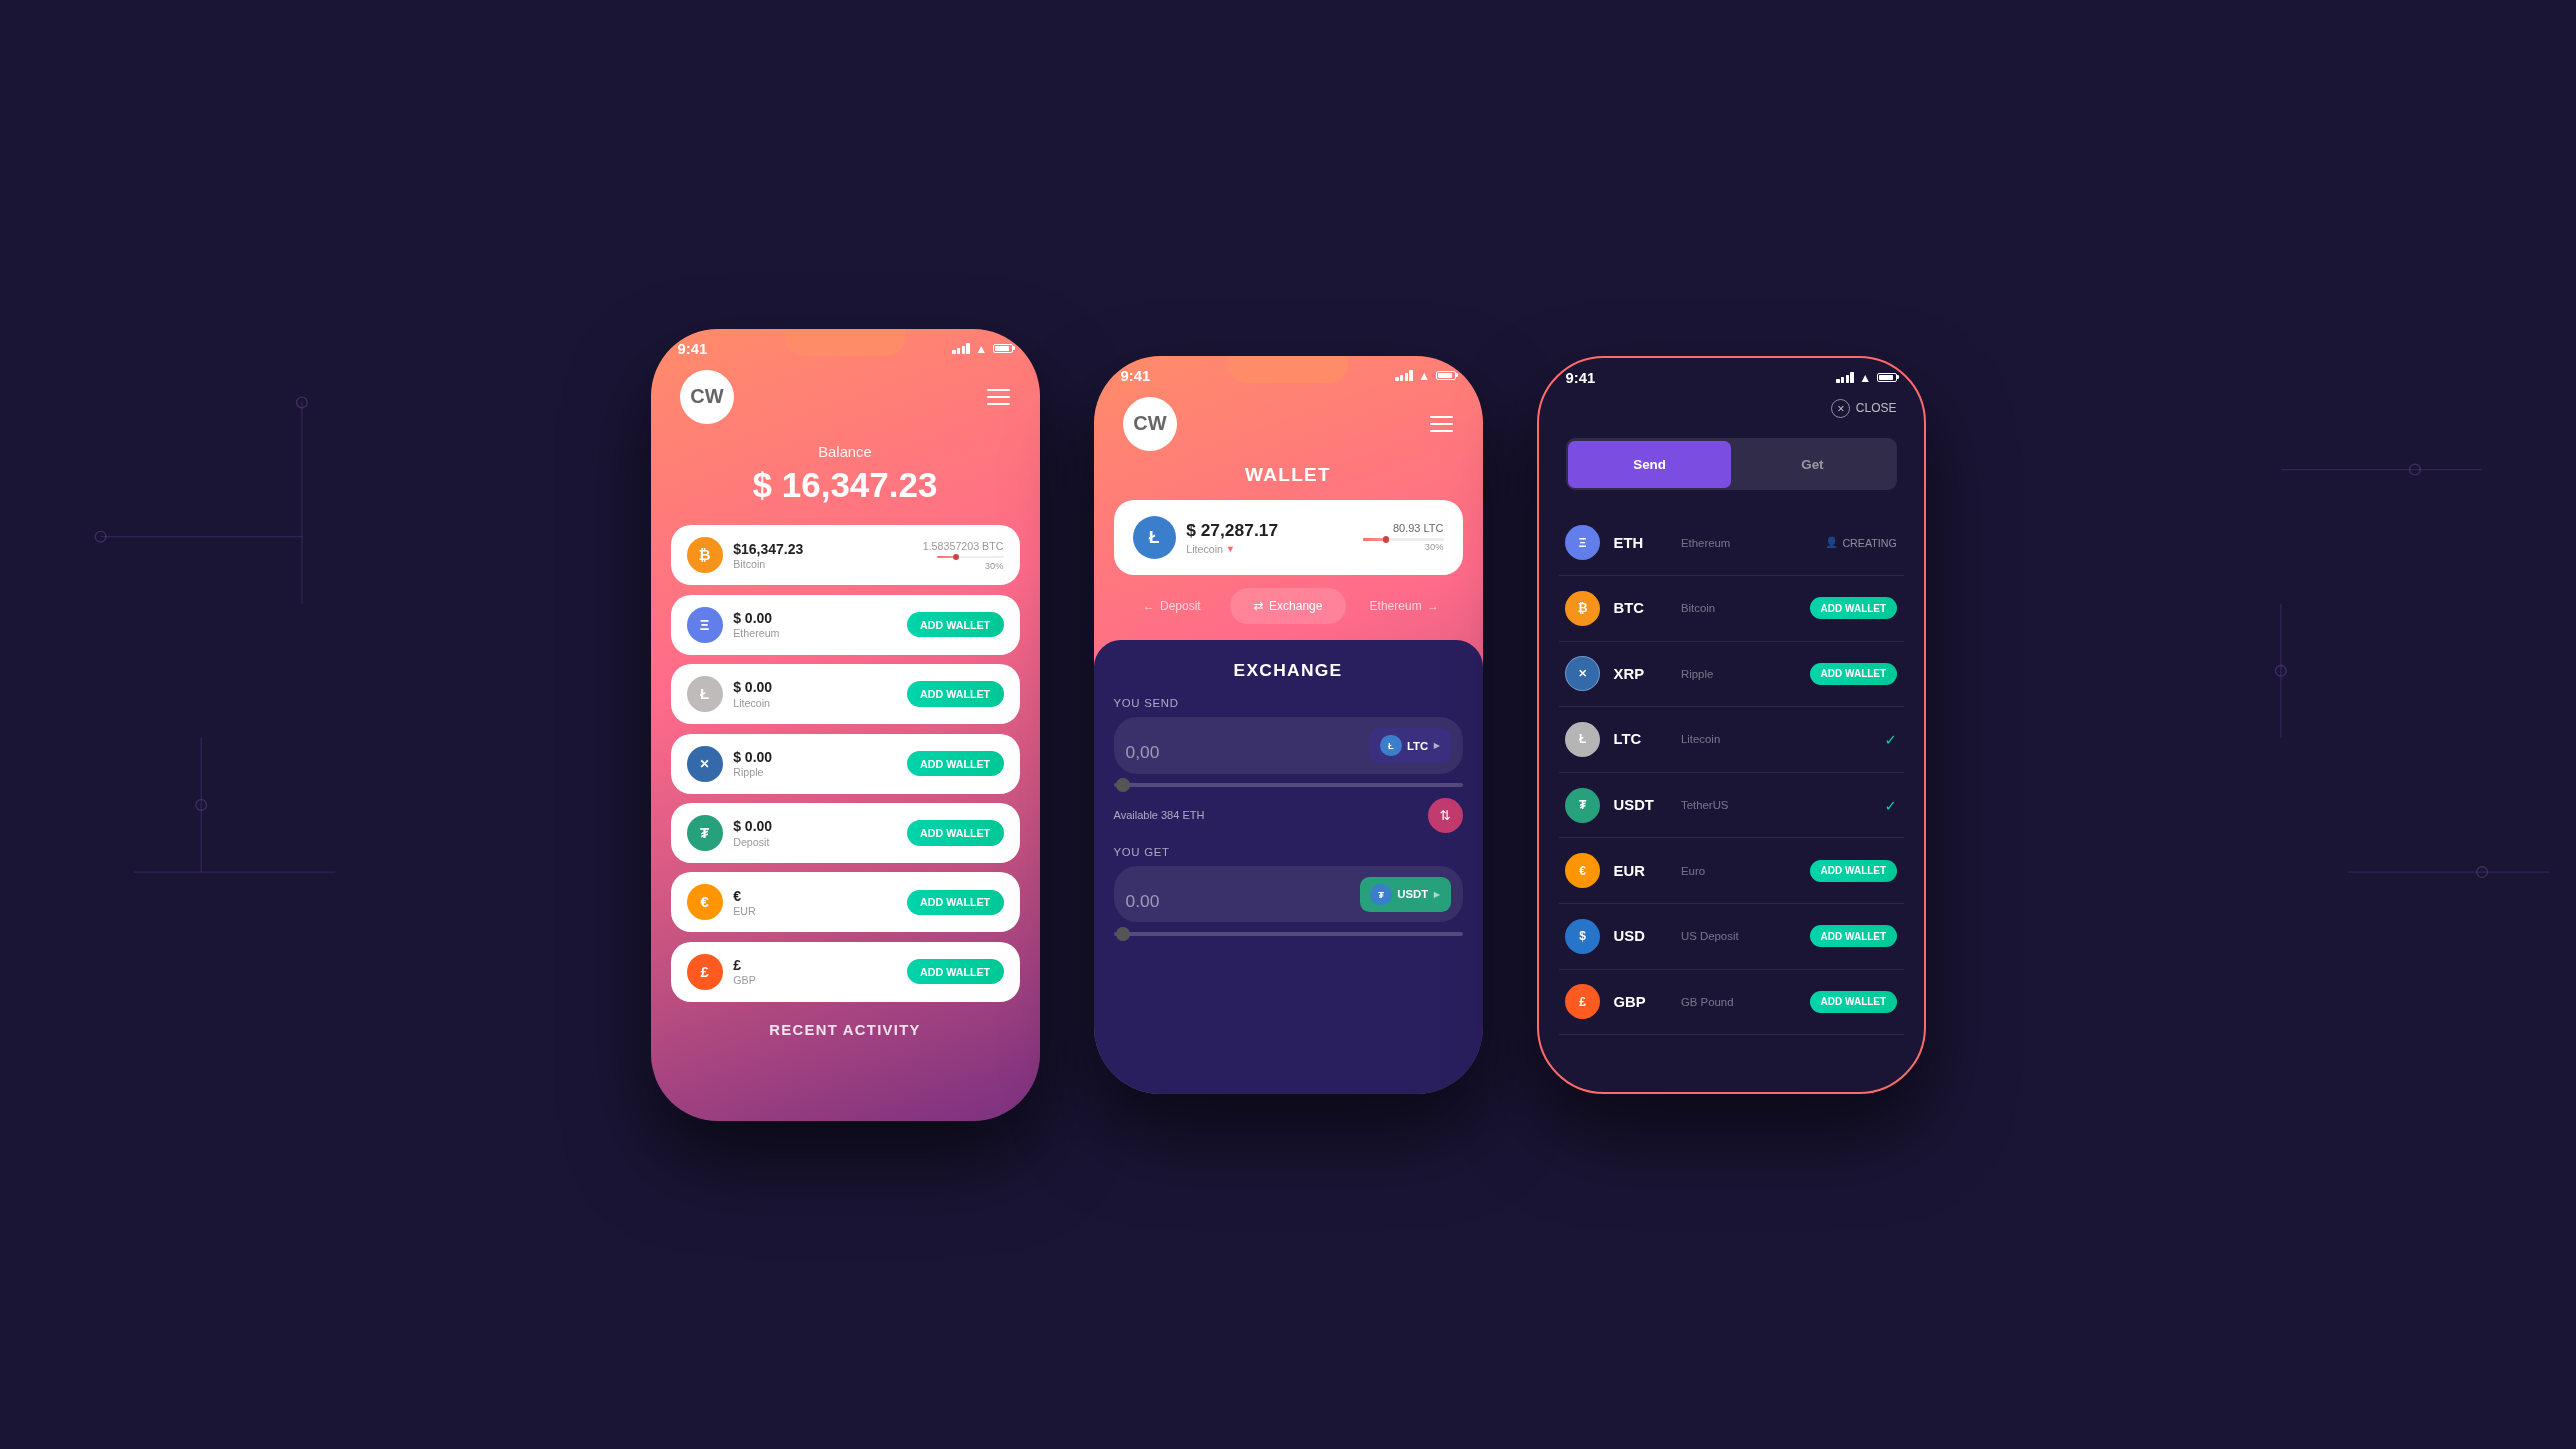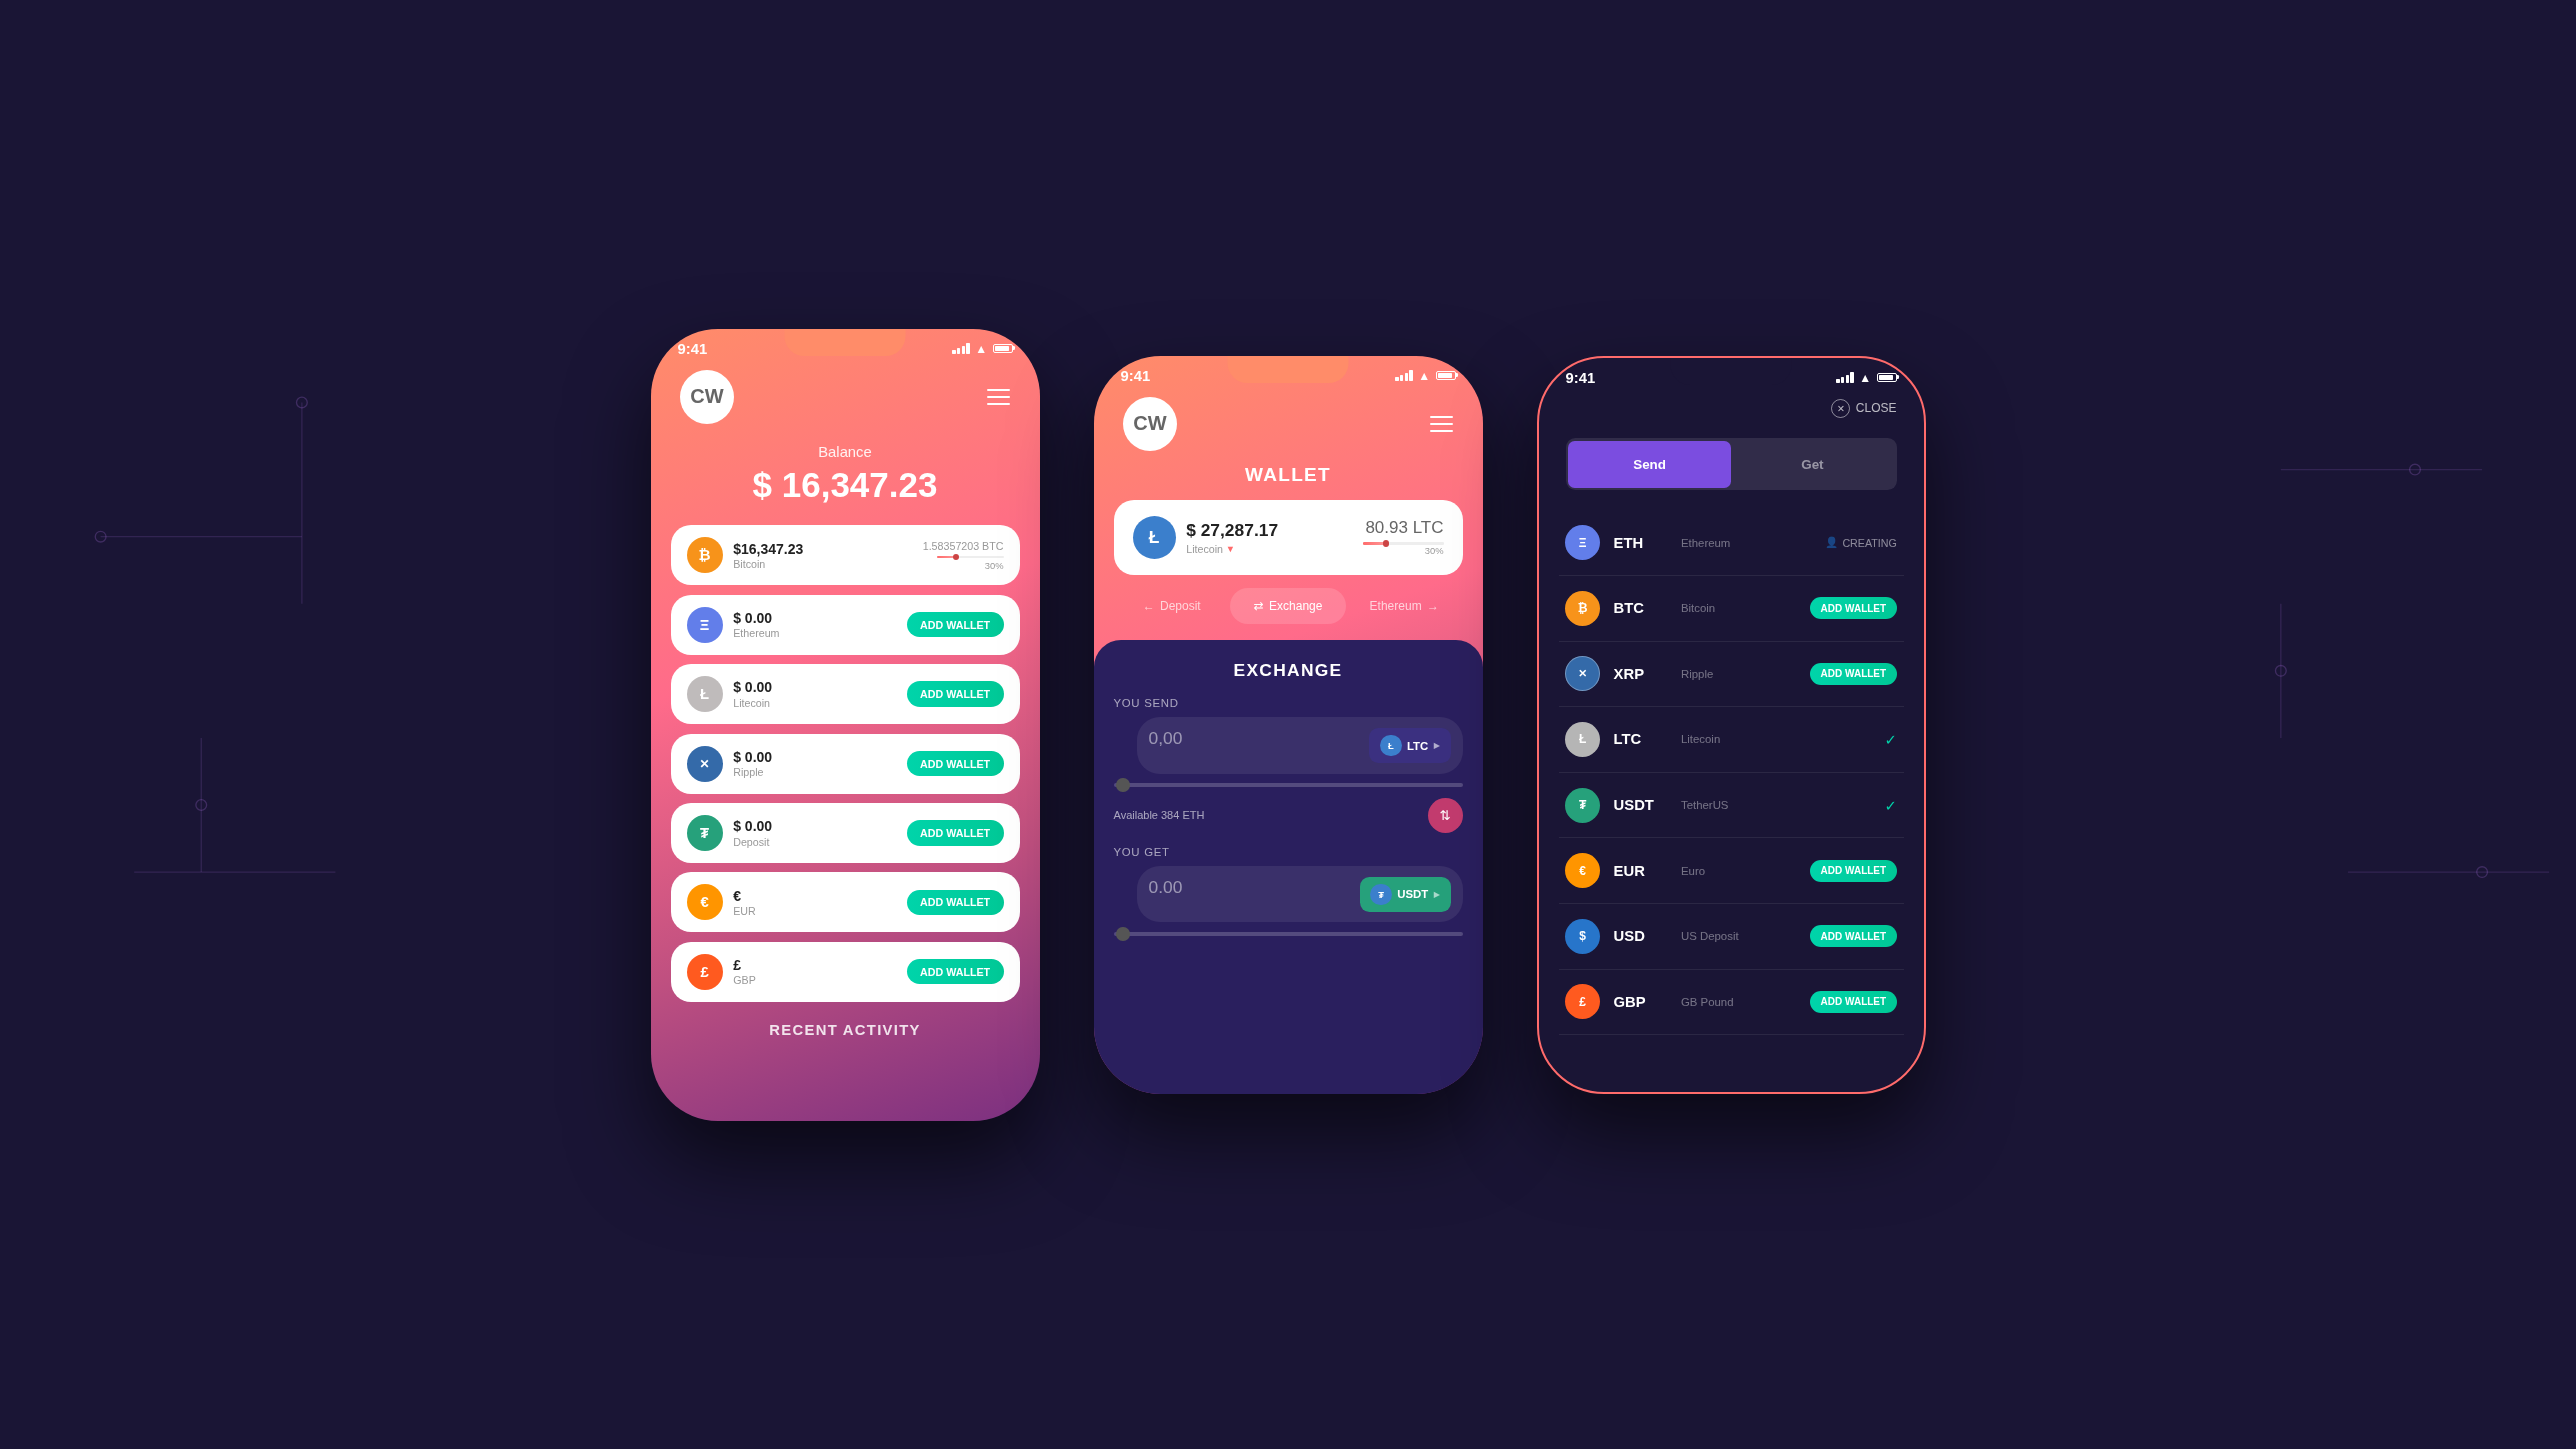--- a/index.html
+++ b/index.html
@@ -366,21 +366,21 @@
       display: flex;
       align-items: center;
       gap: 2.7px;
       margin-top: 2px;
     }
 
     .wallet-card-right {
       text-align: right;
     }
     .wallet-card-ltc {
-      font-size: 17px;
+      font-size: 11px;
       color: #666;
     }
     .wallet-card-progress {
       margin-top: 4px;
     }
 
     
     .action-tabs {
       display: flex;
       margin: 0 20px 16px;
@@ -432,24 +432,23 @@
       color: rgba(255,255,255,0.6);
       margin-bottom: 8px;
       letter-spacing: 0.7px;
     }
 
     .exchange-input-row {
       background: rgba(255,255,255,0.08);
       border-radius: 23px;
       padding: 10.7px 12px;
       display: flex;
-      align-items: flex-start;
+      align-items: flex-end;
       justify-content: space-between;
       margin-bottom: 9.4px;
-      margin-left: 23px;
     }
 
     .exchange-input-value {
       font-size: 17.4px;
       color: rgba(255,255,255,0.5);
     }
 
     .exchange-currency-btn {
       background: #3b3080;
       border-radius: 9.4px;

